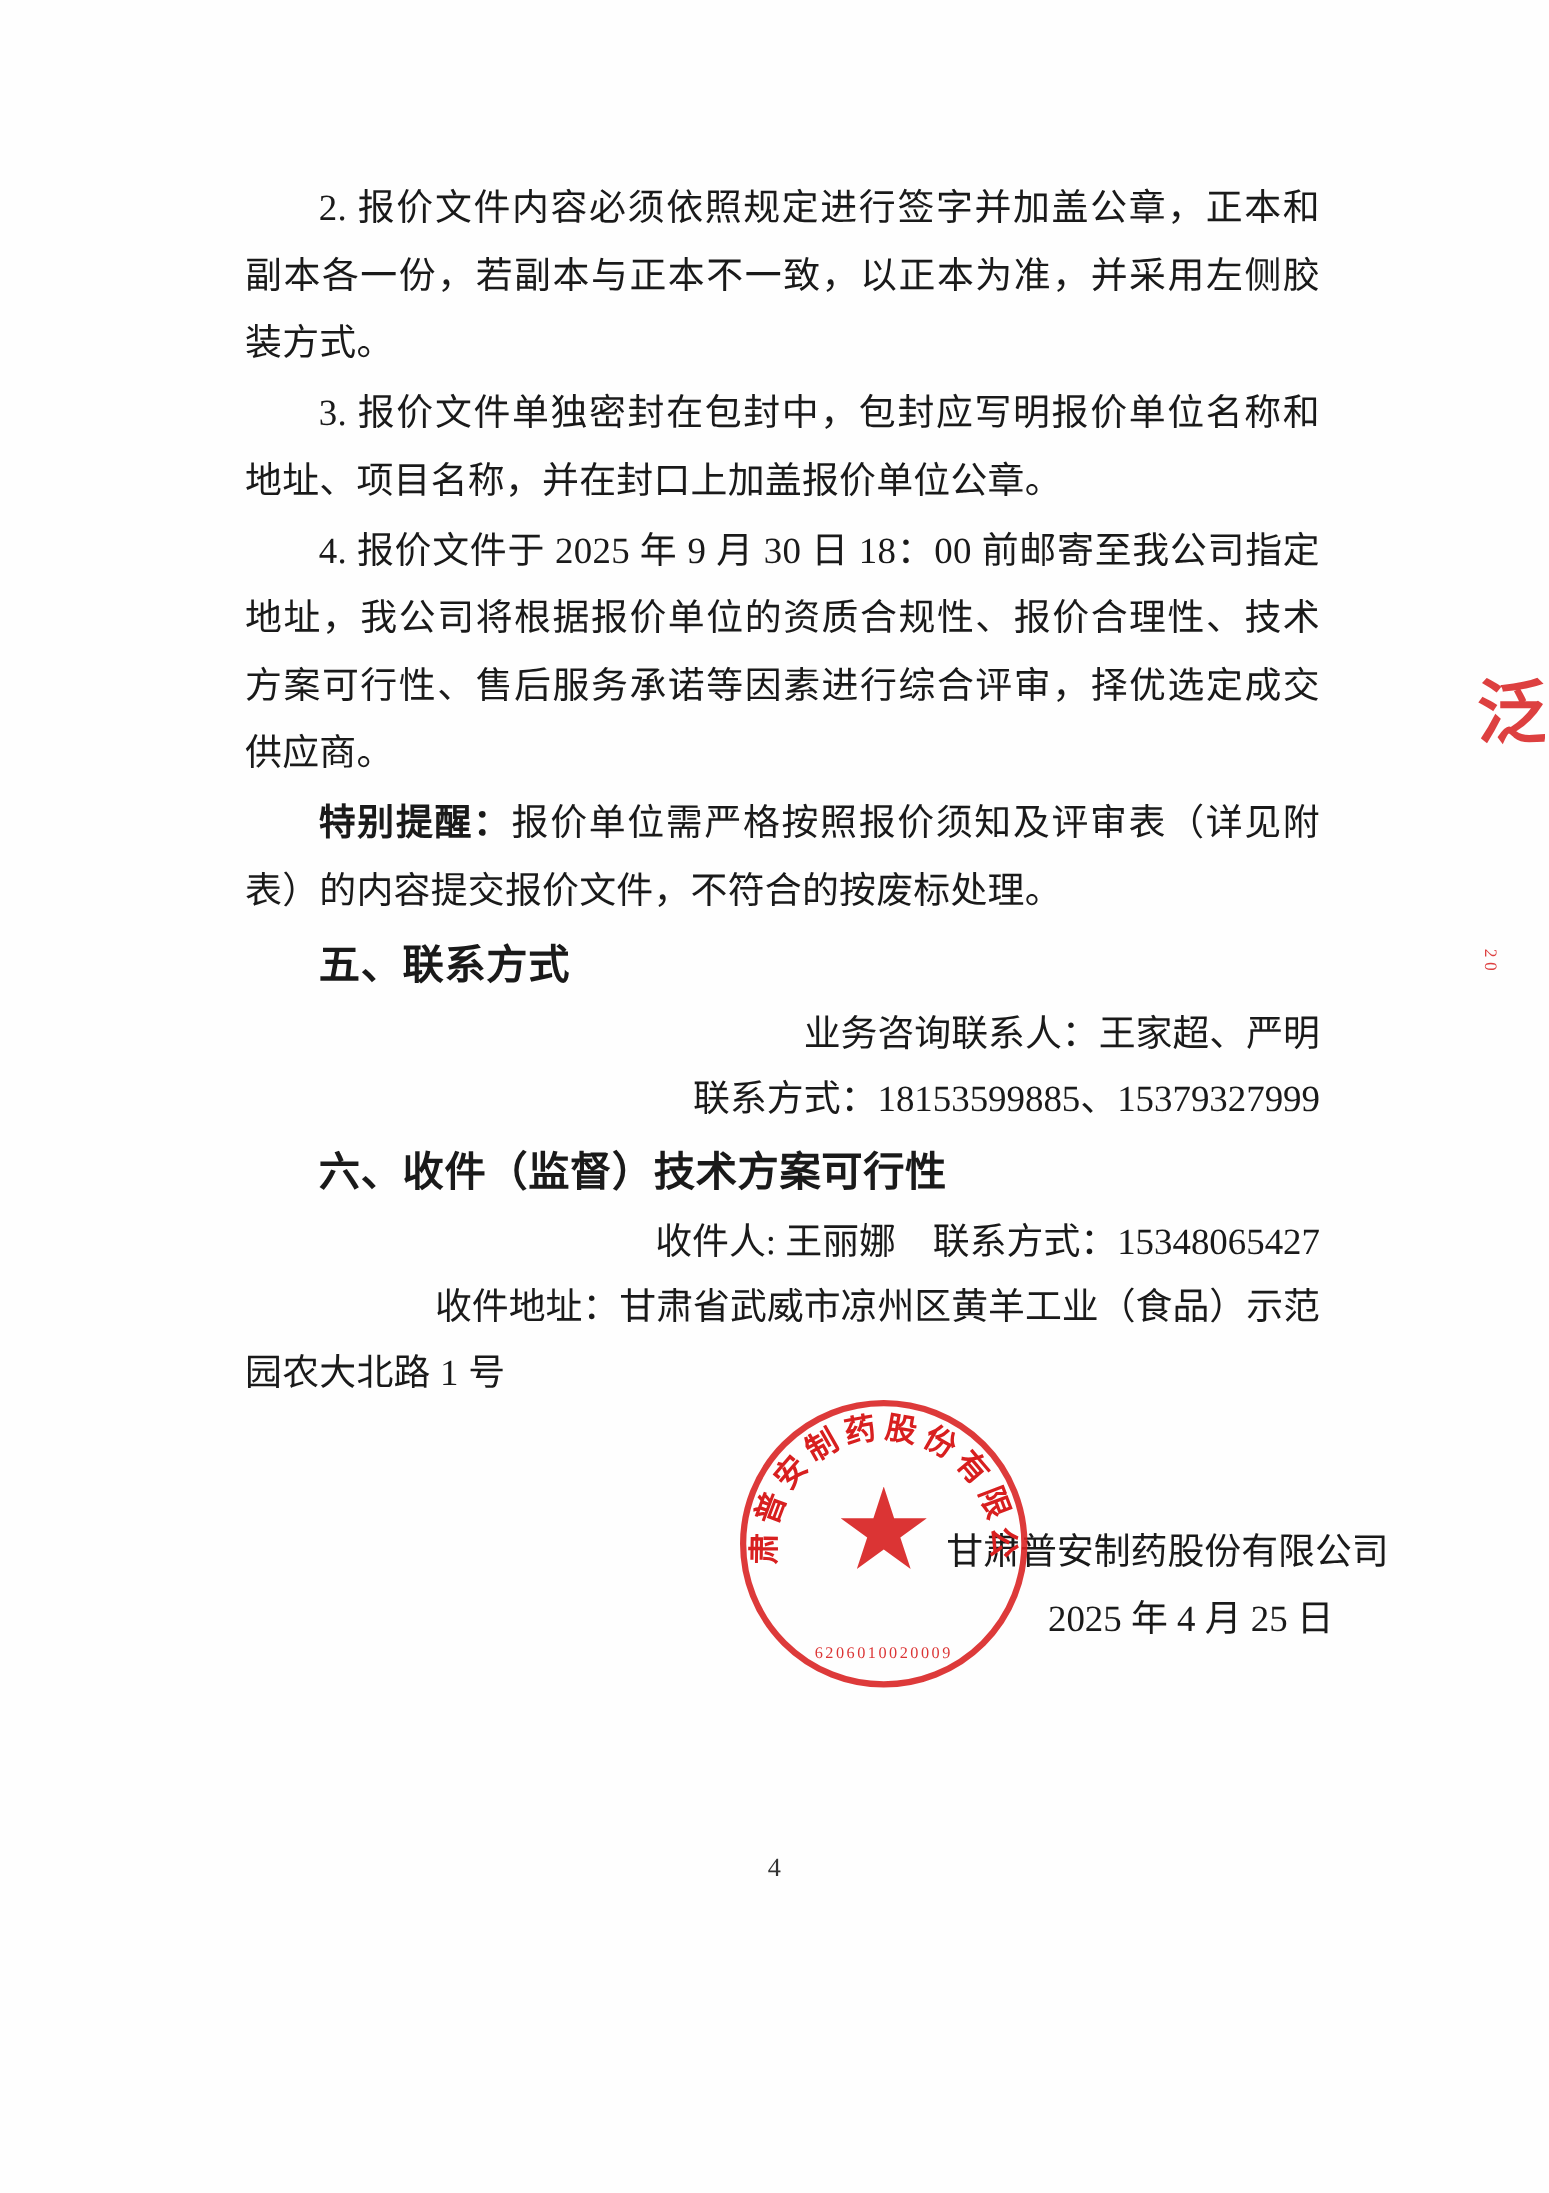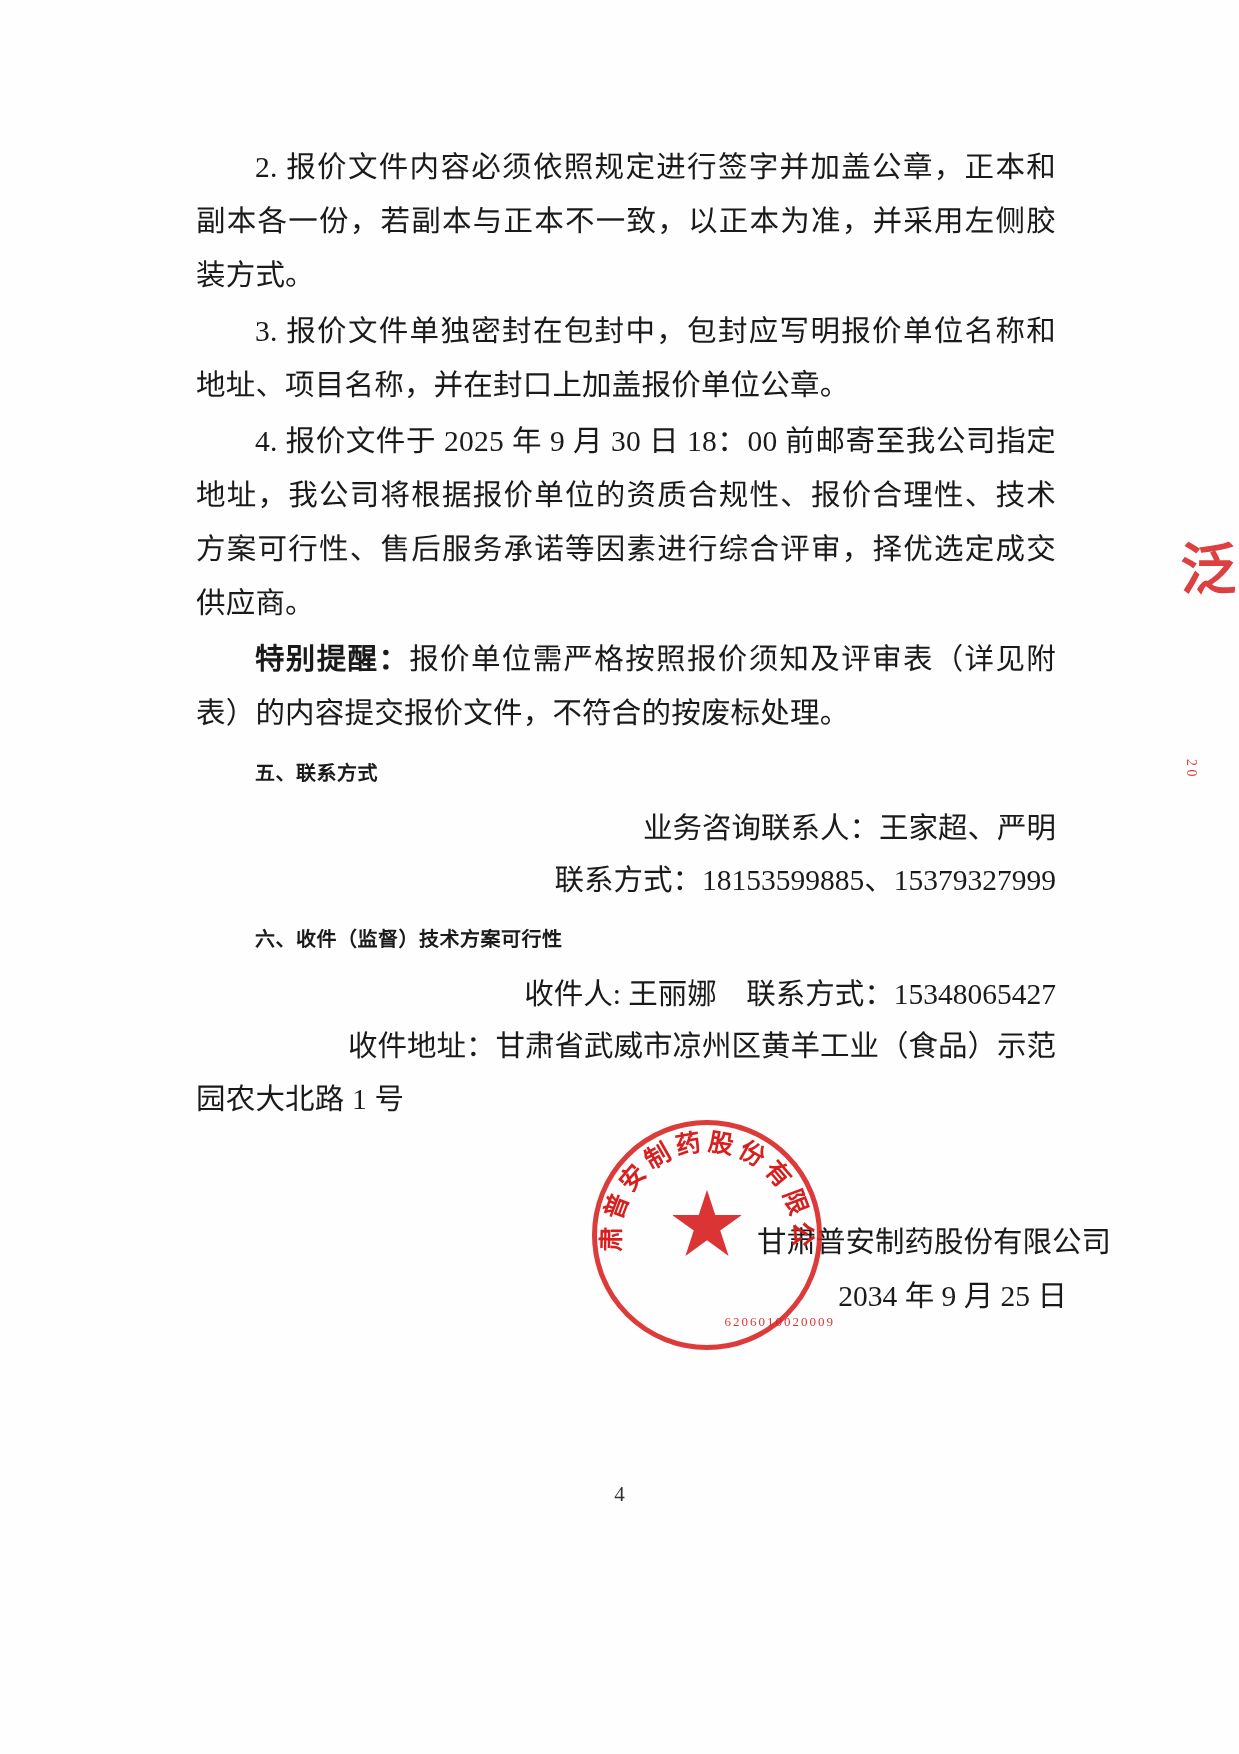--- a/index.html
+++ b/index.html
@@ -34,21 +34,21 @@
     line-height: 54px;
     text-align: justify;
     text-justify: inter-ideograph;
     letter-spacing: 0.2px;
   }
   p.indent {
     text-indent: 59px;
   }
   .heading {
     margin: 6px 0 2px 0;
-    font-size: 20px;
+    font-size: 33px;
     line-height: 54px;
     font-weight: bold;
     text-indent: 59px;
     letter-spacing: 0.5px;
   }
   .sub {
     margin: 0;
     font-size: 29.5px;
     line-height: 52px;
     text-indent: 59px;
@@ -98,23 +98,23 @@
     left: 50%;
     top: 46%;
     transform: translate(-50%, -50%);
     font-size: 74px;
     color: #d81f1f;
     line-height: 1;
     opacity: 0.9;
   }
   .stamp .arc-text, .stamp .bottom-text {
     position: absolute;
-    left: 13px;
+    left: 0;
     width: 100%;
-    text-align: right;
+    text-align: center;
     color: #d81f1f;
     opacity: 0.9;
   }
   .stamp .bottom-text {
     bottom: 20px;
     font-size: 13px;
     letter-spacing: 2px;
   }
   .stamp svg {
     position: absolute;
@@ -181,21 +181,21 @@
 
     <p class="heading">六、收件（监督）技术方案可行性</p>
     <p class="sub">收件人: 王丽娜　联系方式：15348065427</p>
     <p class="sub">收件地址：甘肃省武威市凉州区黄羊工业（食品）示范</p>
     <p class="para">园农大北路 1 号</p>
 
   </div>
 
   <div class="signature">
     <span class="sig-line">甘肃普安制药股份有限公司</span>
-    <span class="sig-date">2034 年 9 月 25 日</span>
+    <span class="sig-date">2025 年 4 月 25 日</span>
   </div>
 
   <div class="stamp">
     <div class="ring"></div>
     <svg width="230" height="230" viewBox="0 0 230 230">
       <defs>
         <path id="arcpath" d="M 28,118 A 87,87 0 0 1 202,118"></path>
       </defs>
       <text font-size="25" font-weight="bold" fill="#d81f1f" font-family="'Liberation Serif', serif" letter-spacing="5">
         <textPath href="#arcpath" startOffset="50%" text-anchor="middle">甘肃普安制药股份有限公司</textPath>

